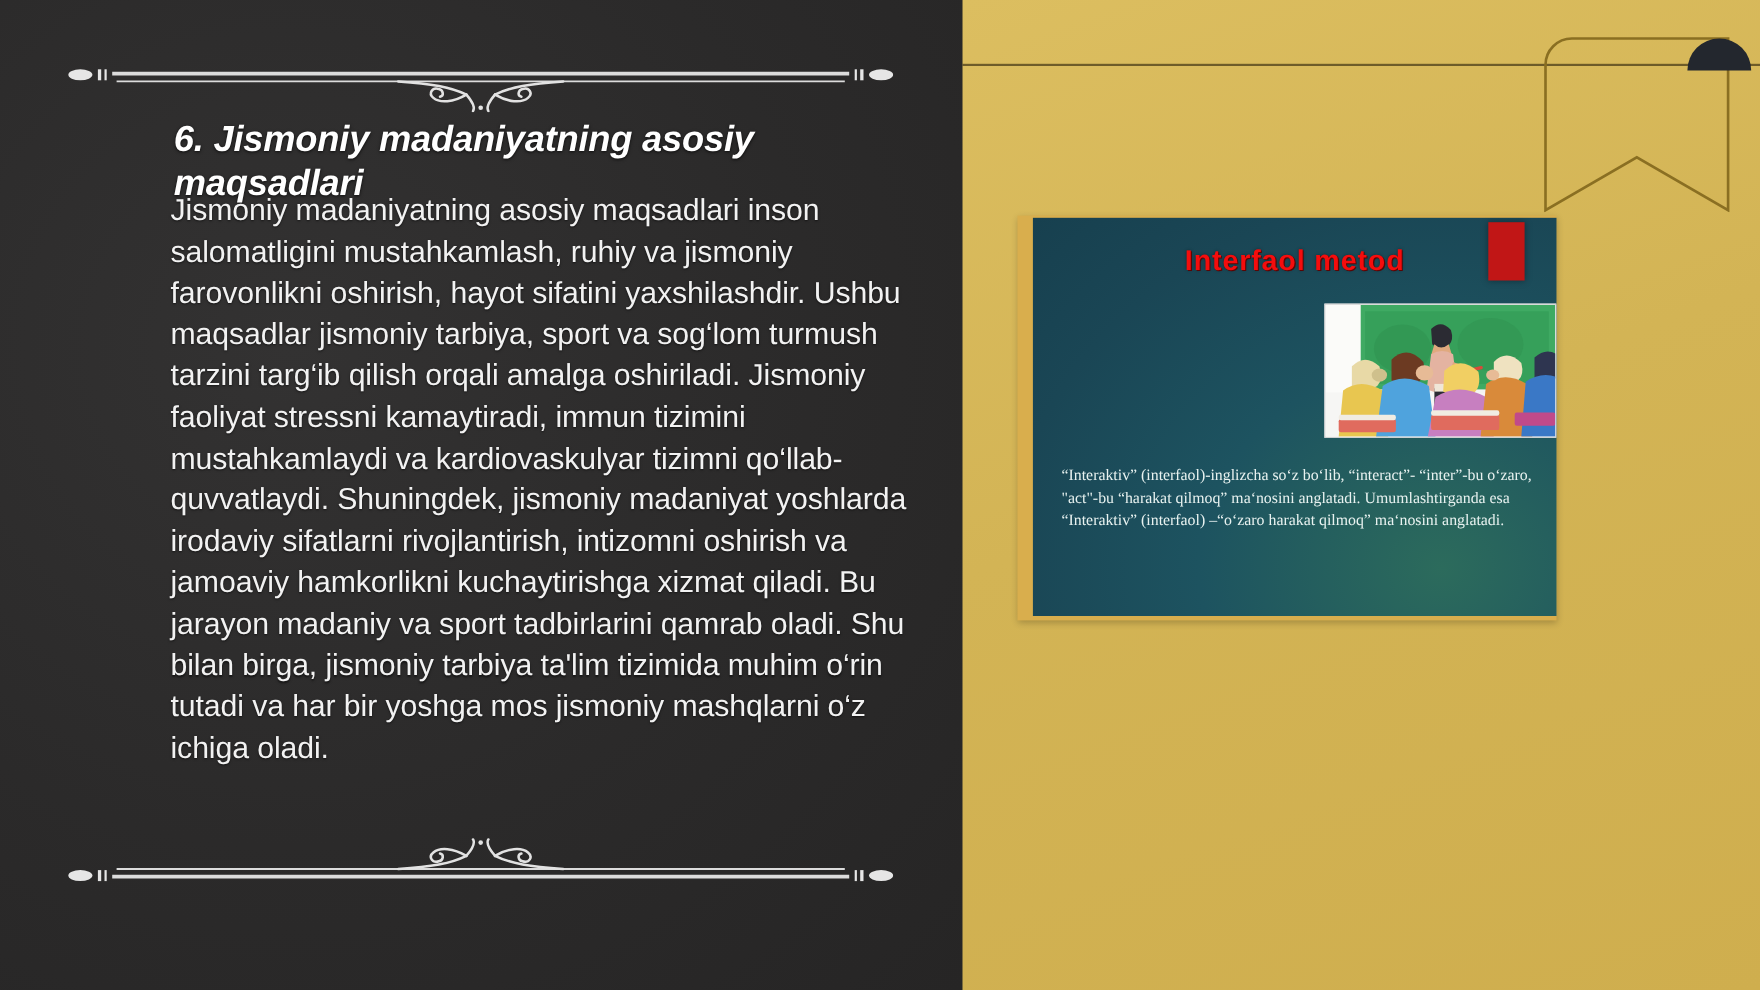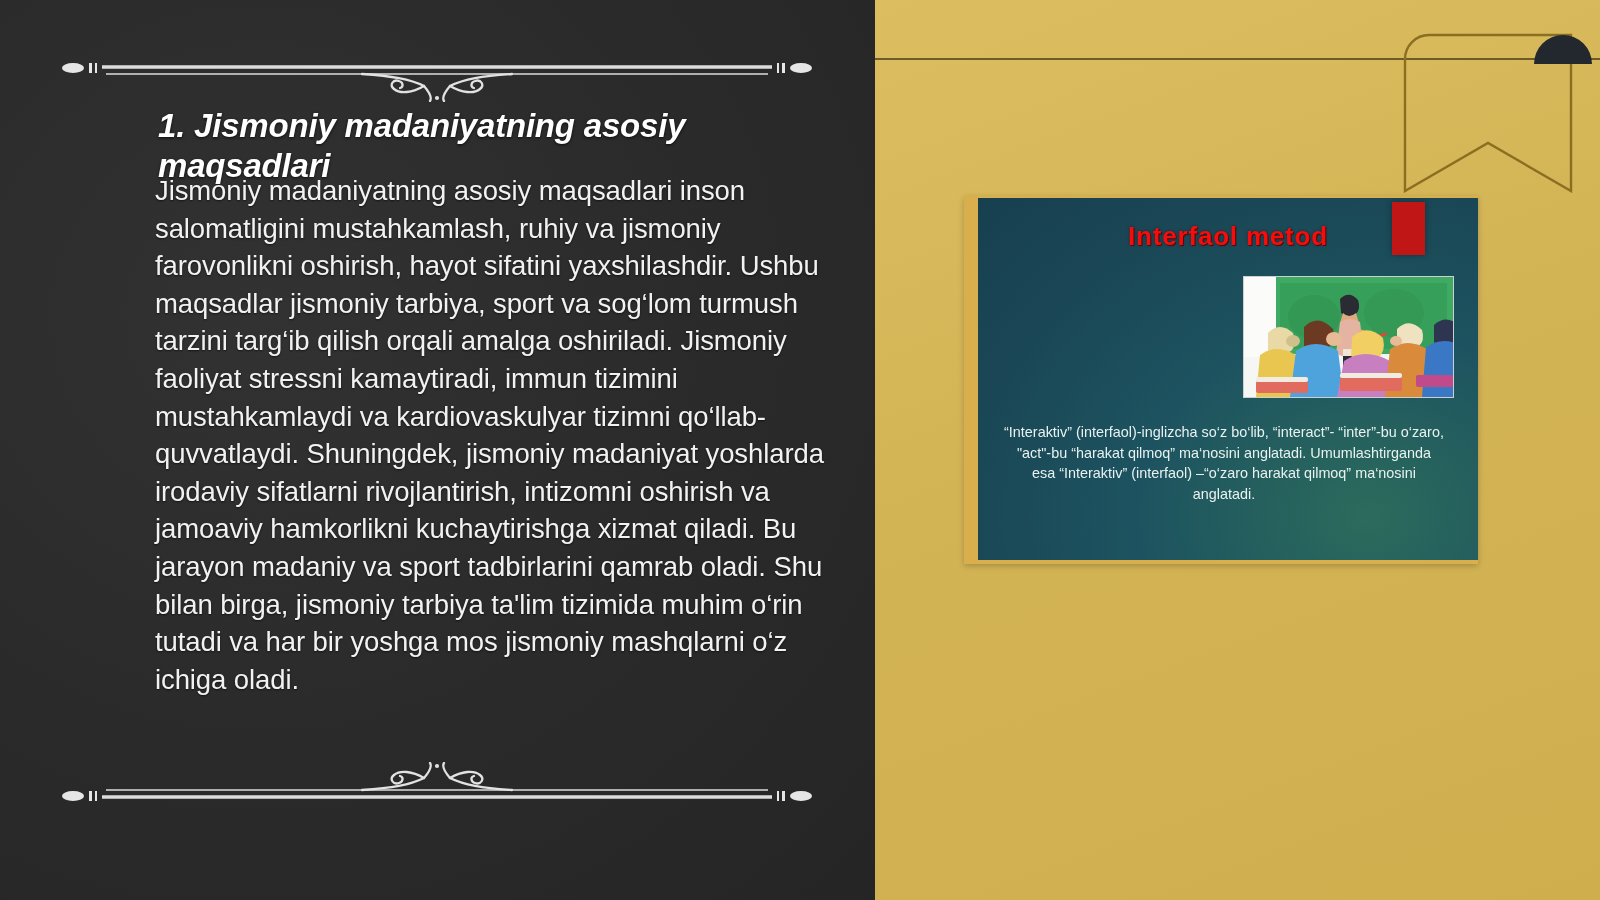--- a/index.html
+++ b/index.html
@@ -103,27 +103,26 @@
     color: #f2f2f2;
     font-size: 27.5px;
     line-height: 37.6px;
     letter-spacing: -0.1px;
     text-shadow: 0 1px 2px rgba(0,0,0,.6);
   }
 
   
   .inner-slide {
     position: absolute;
-    left: 964px;
+    left: 925px;
     top: 196px;
     width: 490px;
     height: 368px;
     background: #d9ae4d;
     box-shadow: 0 2px 6px rgba(0,0,0,.22);
-    padding-left: 24px;
   }
   .inner-board {
     position: absolute;
     left: 14px;
     top: 2px;
     right: 0;
     bottom: 4px;
     background:
       radial-gradient(ellipse at 78% 88%, #2c6b5c 0%, #1d5360 42%, #1a4655 75%, #17404f 100%);
     overflow: hidden;
@@ -157,24 +156,25 @@
     text-align: center;
     color: #e8f2f0;
     font-size: 14.2px;
     line-height: 19.5px;
   }
   .inner-para2 {
     position: absolute;
     left: 26px;
     top: 224px;
     width: 440px;
-    text-align: center;
+    text-align: left;
     color: #e8f2f0;
     font-size: 14.4px;
     line-height: 20.5px;
+    font-family: Liberation Serif, serif;
   }
 
   
   .classroom {
     position: absolute;
     left: 265px;
     top: 78px;
     width: 209px;
     height: 120px;
     border: 1px solid #cfcfcf;
@@ -245,21 +245,21 @@
         <path d="M450,28 C420,30 402,33 388,40"></path>
         <path d="M362,40 C350,47 338,48 332,43 C327,39 331,33 337,35 C341,36 342,41 338,42"></path>
         <path d="M388,40 C400,47 412,48 418,43 C423,39 419,33 413,35 C409,36 408,41 412,42"></path>
         <path d="M362,40 C368,47 370,52 368,55"></path>
         <path d="M388,40 C382,47 380,52 382,55"></path>
       </g>
       <circle cx="375" cy="52" r="2.1" fill="#e2e2e2"></circle>
     </svg>
   </div>
 
-  <div class="title">1. Jismoniy madaniyatning asosiy maqsadlari</div>
+  <div class="title">6. Jismoniy madaniyatning asosiy maqsadlari</div>
 
   <div class="body-text">Jismoniy madaniyatning asosiy maqsadlari inson salomatligini mustahkamlash, ruhiy va jismoniy farovonlikni oshirish, hayot sifatini yaxshilashdir. Ushbu maqsadlar jismoniy tarbiya, sport va sog‘lom turmush tarzini targ‘ib qilish orqali amalga oshiriladi. Jismoniy faoliyat stressni kamaytiradi, immun tizimini mustahkamlaydi va kardiovaskulyar tizimni qo‘llab-quvvatlaydi. Shuningdek, jismoniy madaniyat yoshlarda irodaviy sifatlarni rivojlantirish, intizomni oshirish va jamoaviy hamkorlikni kuchaytirishga xizmat qiladi. Bu jarayon madaniy va sport tadbirlarini qamrab oladi. Shu bilan birga, jismoniy tarbiya ta'lim tizimida muhim o‘rin tutadi va har bir yoshga mos jismoniy mashqlarni o‘z ichiga oladi.</div>
 
   <div class="inner-slide">
     <div class="inner-board">
 
       <div class="red-bar"></div>
 
       <div class="inner-title">Interfaol metod</div>
 

